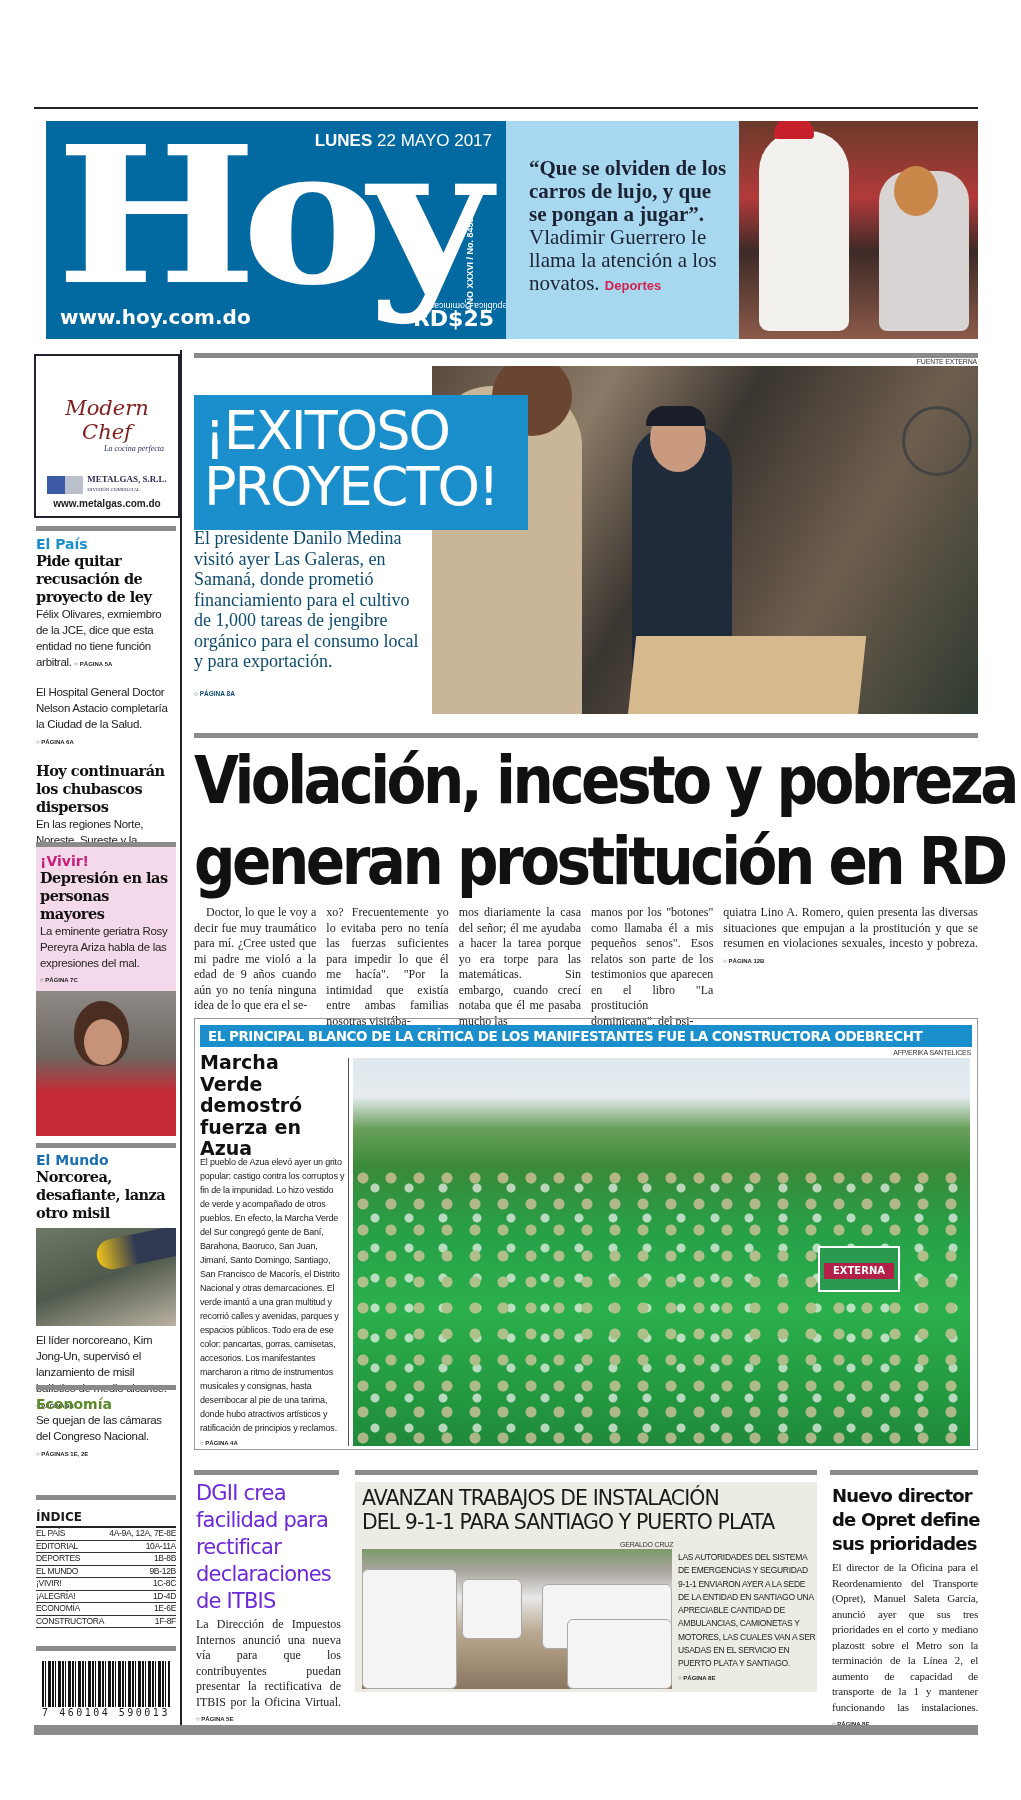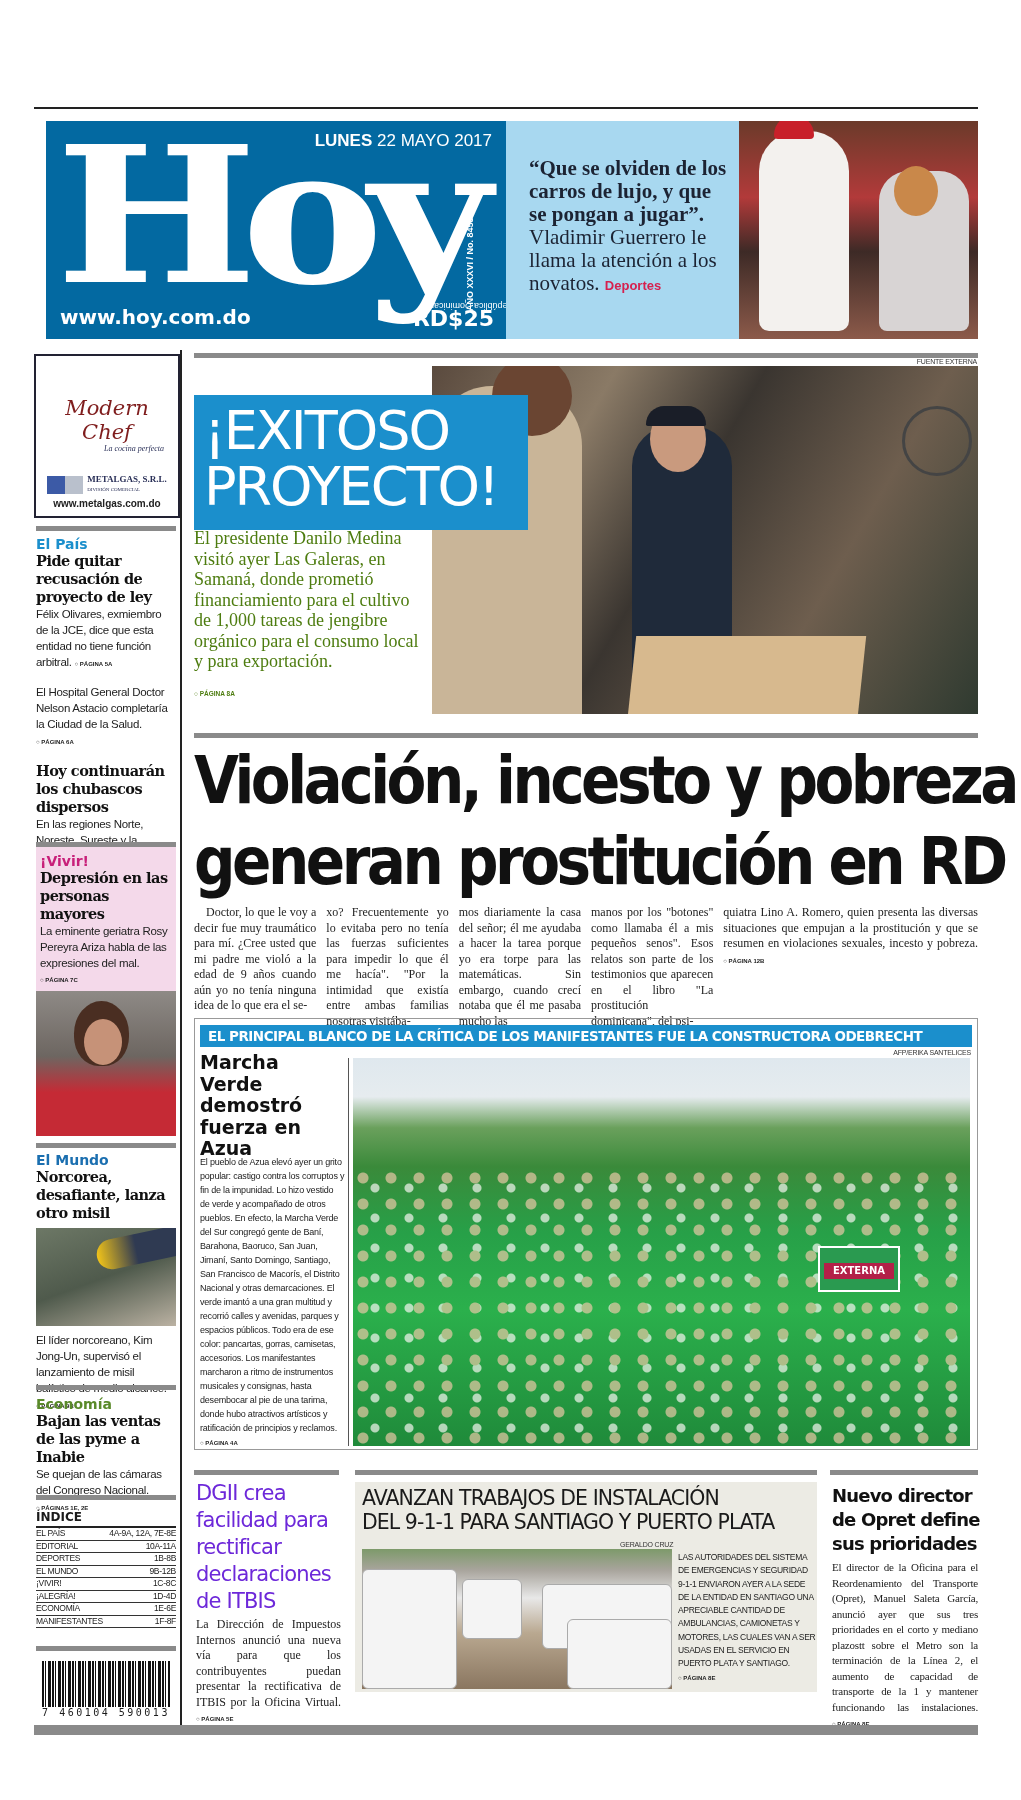--- a/index.html
+++ b/index.html
@@ -58,21 +58,21 @@
   .photo-ginger { left: 432px; top: 366px; width: 546px; height: 348px; background: linear-gradient(120deg,#5a4a3e 0%,#8a7a66 25%,#3a3530 45%,#6e5e4e 70%,#2f3a30 100%); overflow: hidden; }
   .pg-man1 { left: 0; top: 20px; width: 150px; height: 330px; background: #c9b598; border-radius: 60px 60px 0 0; }
   .pg-man1h { left: 60px; top: -10px; width: 80px; height: 80px; background: #6a4532; border-radius: 50%; }
   .pg-pres { left: 200px; top: 60px; width: 100px; height: 300px; background: #1f2a3a; border-radius: 40px 40px 0 0; }
   .pg-presh { left: 218px; top: 40px; width: 56px; height: 66px; background: #c99a7e; border-radius: 50%; }
   .pg-cap { left: 214px; top: 40px; width: 60px; height: 20px; background: #1a1e28; border-radius: 20px 20px 2px 2px; }
   .pg-box { left: 200px; top: 270px; width: 230px; height: 80px; background: #d7b98e; transform: skewX(-6deg); }
   .pg-fan { left: 470px; top: 40px; width: 70px; height: 70px; border: 3px solid #444; border-radius: 50%; }
   .credit { font-family: "Liberation Sans", sans-serif; font-size: 7px; color: #333; letter-spacing: -0.2px; }
   .exitoso { left: 194px; top: 378px; width: 334px; height: 135px; background: #1b8fcc; color: #fff; font-family: "DejaVu Sans", sans-serif; font-weight: 400; font-size: 54px; line-height: 56px; padding: 8px 8px 0 10px; letter-spacing: -2px; transform-origin: left top; margin-top: 17px; }
-  .lead-text { left: 194px; top: 528px; width: 235px; font-size: 18px; line-height: 20.5px; color: #4d7c0f; }
+  .lead-text { left: 194px; top: 528px; width: 235px; font-size: 18px; line-height: 20.5px; color: #0c4a6e; }
 
   .main-bar { left: 194px; top: 733px; width: 784px; height: 5px; background: #8a8a8a; }
   .headline { left: 194px; top: 740px; width: 790px; font-family: "DejaVu Sans", sans-serif; font-weight: 700; font-size: 66px; line-height: 81px; letter-spacing: -4px; color: #111; transform: scaleX(0.88); transform-origin: left top; white-space: nowrap; }
   .cols { left: 194px; top: 905px; width: 784px; display: grid; grid-template-columns: repeat(6, 1fr); column-gap: 10px; font-size: 12px; line-height: 15.5px; color: #222; text-align: justify; }
   .cols p:first-child { text-indent: 12px; }
 
   
   .mv-frame { left: 194px; top: 1018px; width: 784px; height: 432px; border: 1px solid #999; }
   .mv-banner { left: 200px; top: 1025px; width: 772px; height: 22px; background: #1b8fcc; color: #fff; font-family: "DejaVu Sans", sans-serif; font-weight: 700; font-size: 13.5px; line-height: 22px; padding-left: 8px; white-space: nowrap; letter-spacing: -0.5px; transform-origin: left top; }
   .mv-credit { right: 50px; top: 1049px; }
@@ -175,21 +175,20 @@
   <div class="shead">Norcorea, desafiante, lanza otro misil</div>
   <div class="photo-missile" style="margin-top:6px">
     <div class="pm-rocket"></div>
   </div>
   <div class="sbody" style="margin-top:6px"><span>El líder norcoreano, Kim Jong-Un, supervisó el lanzamiento de misil balístico de medio alcance.</span> <span class="pg">○ PÁGINA 9B</span></div>
 </div>
 
 <div class="abs side" style="top:1385px">
   <div class="bar"></div>
   <div class="kicker" style="color:#5a8a2a;margin-top:6px">Economía</div>
-  <div class="shead">Bajan las ventas de las pyme a Inabie</div>
   <div class="sbody"><span>Se quejan de las cámaras del Congreso Nacional.</span> <span class="pg">○ PÁGINAS 1E, 2E</span></div>
 </div>
 
 <div class="abs side" style="top:1495px">
   <div class="bar" style="margin-bottom:10px"></div>
   <div class="index-title">ÍNDICE</div>
   <div>
     <div class="index-row">
         <span>EL PAÍS</span>
         <span>4A-9A, 12A, 7E-8E</span>
@@ -212,21 +211,21 @@
       </div>
     <div class="index-row">
         <span>¡ALEGRÍA!</span>
         <span>1D-4D</span>
       </div>
     <div class="index-row">
         <span>ECONOMÍA</span>
         <span>1E-6E</span>
       </div>
     <div class="index-row">
-        <span>MANIFESTANTES</span>
+        <span>CONSTRUCTORA</span>
         <span>1F-8F</span>
       </div>
   </div>
   <div class="bar" style="margin:18px 0 10px 0"></div>
   <div class="barcode"></div>
   <div class="barcode-num">7 460104 590013</div>
 </div>
 
 <div class="abs lead-bar"></div>
 <div class="abs photo-ginger">

